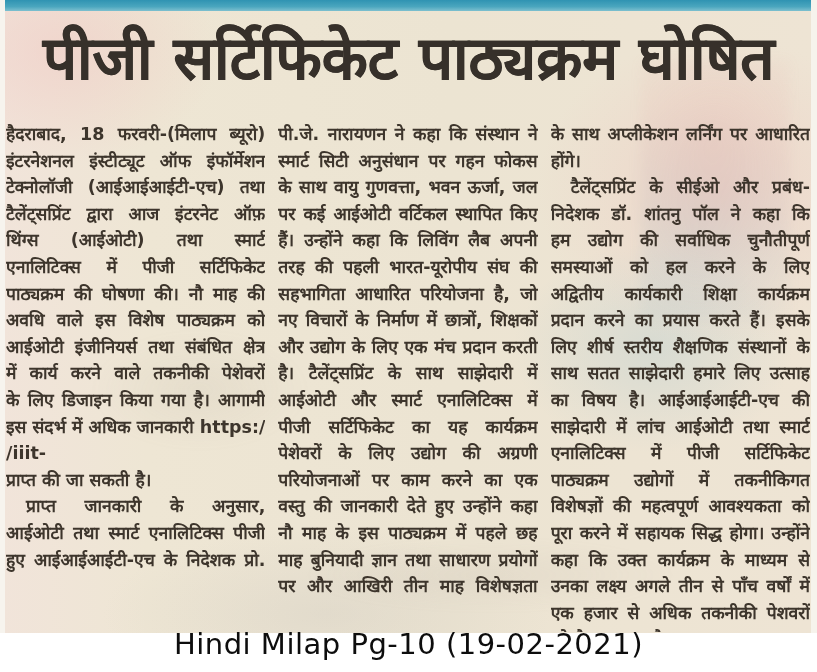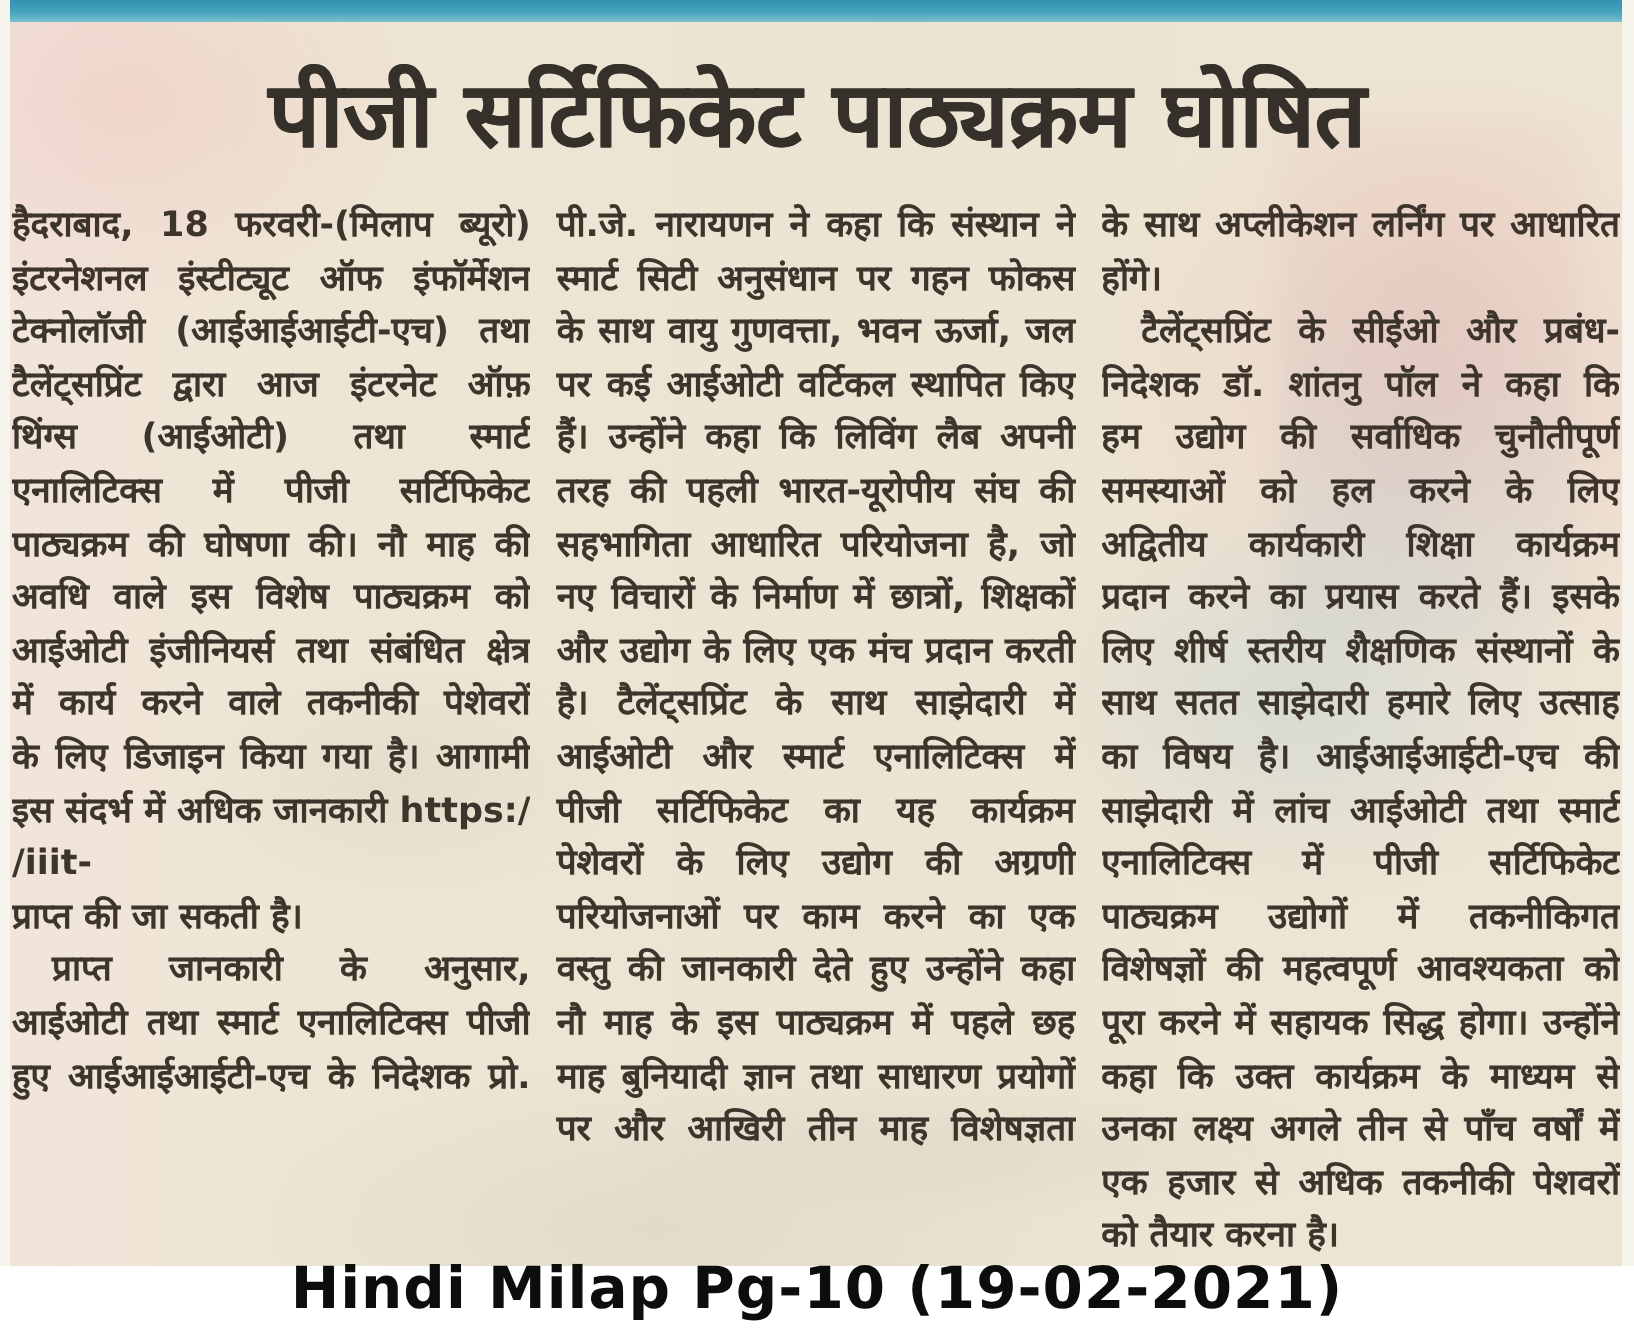--- a/index.html
+++ b/index.html
@@ -50,39 +50,40 @@
     background: radial-gradient(ellipse at center, rgba(160,150,140,0.22), rgba(160,150,140,0) 70%); }
   .ghost.g3 { left: 300px; top: 540px; width: 380px; height: 70px;
     background: radial-gradient(ellipse at center, rgba(170,160,150,0.25), rgba(170,160,150,0) 70%); }
 
   
   .headline {
     position: absolute;
     left: 10px; top: 22px;
     width: 797px;
     text-align: center;
-    font-size: 45px;
+    font-size: 60px;
     font-weight: bold;
     color: #36302a;
     letter-spacing: 0px;
     line-height: 72px;
     text-shadow: 0.5px 0 0 #36302a;
   }
 
   
   .body {
     position: absolute;
     left: 6px; top: 100px;
     width: 804px; height: 532px;
     display: flex;
     gap: 13px;
   }
   .col {
     flex: 1 1 0;
     overflow: hidden;
+    margin-top: 21px;
   }
   .line {
     height: 26.6px;
     line-height: 26.6px;
     font-size: 17.5px;
     font-weight: bold;
     color: #3d352c;
     text-align: justify;
     text-align-last: justify;
     overflow: hidden;
@@ -94,21 +95,21 @@
   
   .caption {
     position: absolute;
     left: 0; top: 633px;
     width: 817px; height: 22px;
     background: #ffffff;
     display: flex;
     align-items: center;
     justify-content: center;
     font-size: 29px;
-    font-weight: bold;
+    font-weight: normal;
     color: #0d0d0d;
     letter-spacing: 0.5px;
   }
 </style>
 </head>
 <body>
 
 <div class="page">
 
   <div class="clip">

